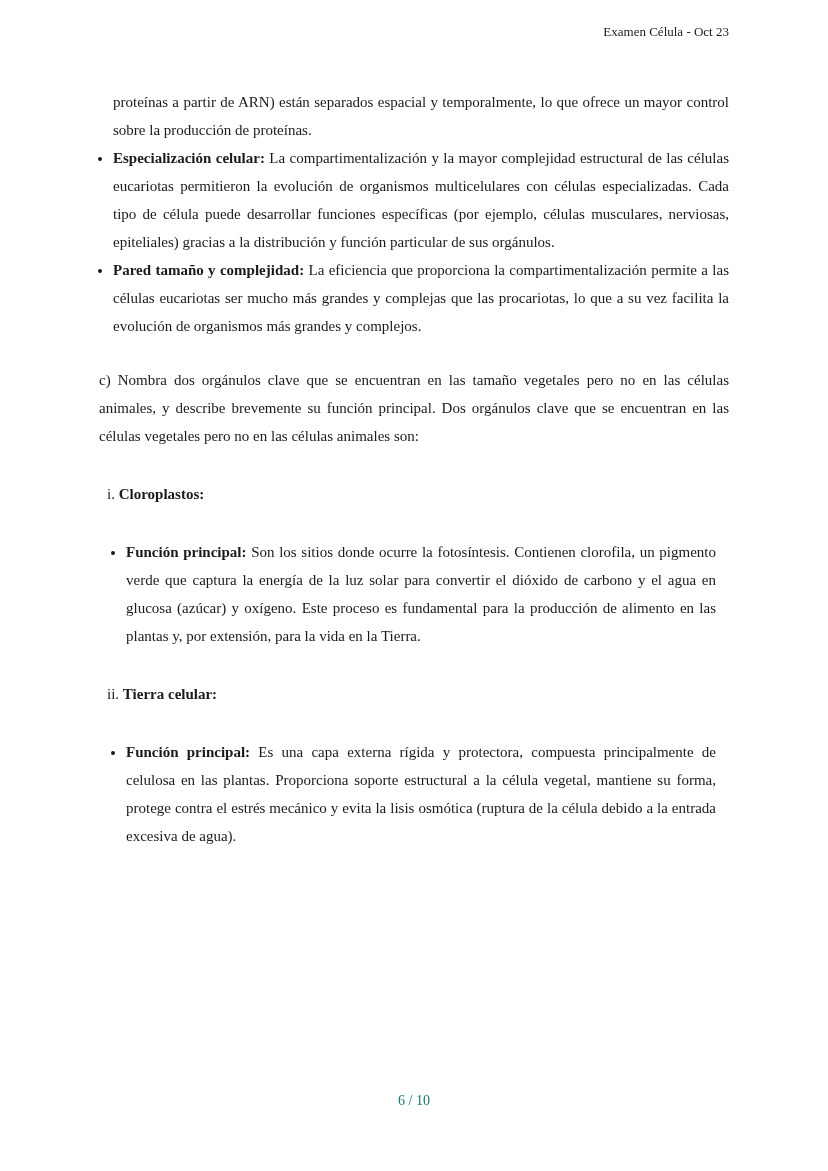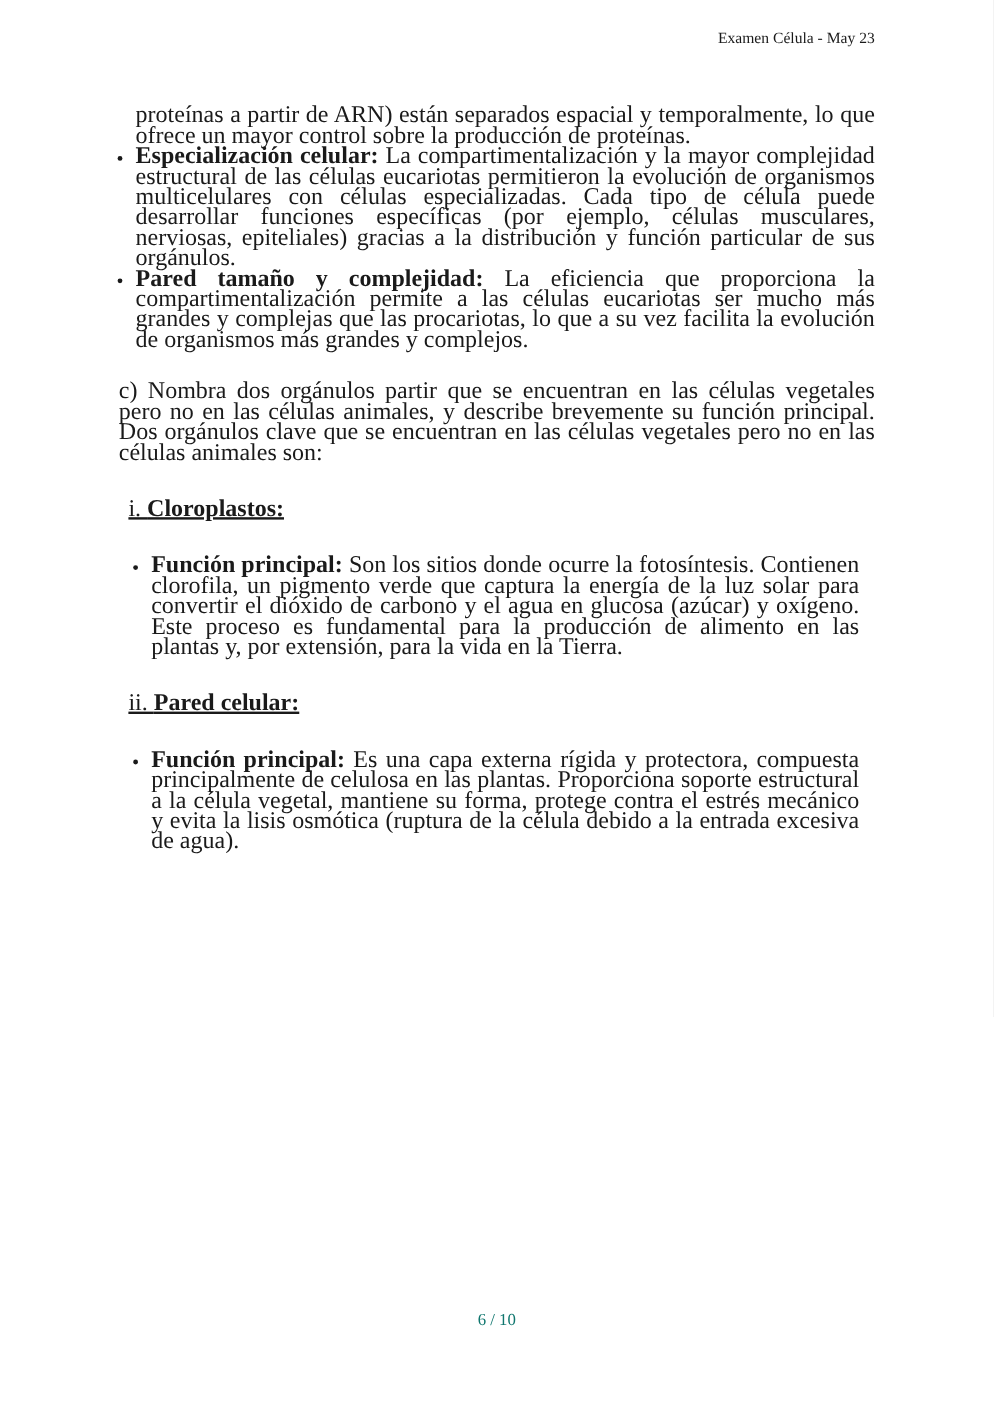--- a/index.html
+++ b/index.html
@@ -21,22 +21,22 @@
     right: 99px;
     text-align: right;
     font-size: 13px;
     color: #1a1a1a;
   }
   .page-body {
     position: absolute;
     top: 88px;
     left: 99px;
     width: 630px;
-    font-size: 20px;
-    line-height: 17px;
+    font-size: 15px;
+    line-height: 28px;
     text-align: justify;
   }
   .para-continuation {
     margin-left: 14px;
   }
   ul.bullet-list {
     list-style: disc outside;
     margin: 0;
   }
   ul.bullet-list-top {
@@ -50,60 +50,59 @@
   }
   li.bullet-item { margin: 0; }
   li.bullet-item::marker { font-size: 15px; }
   .para-question {
     margin-top: 26px;
   }
   .roman-heading {
     margin-top: 30px;
     margin-left: 8px;
     text-align: left;
-    text-decoration: underline;
   }
   strong.run-in { font-weight: bold; margin-top: 12px; }
   .page-footer {
     position: absolute;
     top: 1093px;
     left: 0;
     right: 0;
     text-align: center;
     font-size: 14px;
     color: #0f766e;
   }
 </style>
 </head>
 <body>
 
 <div class="page">
 
   <div class="page-header">
-    <span>Examen Célula - May 23</span>
+    <span>Examen Célula - Oct 23</span>
   </div>
 
   <div class="page-body">
 
     <p class="para-continuation">proteínas a partir de ARN) están separados espacial y temporalmente, lo que ofrece un mayor control sobre la producción de proteínas.</p>
 
     <ul class="bullet-list bullet-list-top">
       <li class="bullet-item"><strong class="run-in">Especialización celular:</strong><span> La compartimentalización y la mayor complejidad estructural de las células eucariotas permitieron la evolución de organismos multicelulares con células especializadas. Cada tipo de célula puede desarrollar funciones específicas (por ejemplo, células musculares, nerviosas, epiteliales) gracias a la distribución y función particular de sus orgánulos.</span></li>
       <li class="bullet-item"><strong class="run-in">Pared tamaño y complejidad:</strong><span> La eficiencia que proporciona la compartimentalización permite a las células eucariotas ser mucho más grandes y complejas que las procariotas, lo que a su vez facilita la evolución de organismos más grandes y complejos.</span></li>
     </ul>
 
-    <p class="para-question">c) Nombra dos orgánulos partir que se encuentran en las células vegetales pero no en las células animales, y describe brevemente su función principal. Dos orgánulos clave que se encuentran en las células vegetales pero no en las células animales son:</p>
+    <p class="para-question">c) Nombra dos orgánulos clave que se encuentran en las tamaño vegetales pero no en las células animales, y describe brevemente su función principal. Dos orgánulos clave que se encuentran en las células vegetales pero no en las células animales son:</p>
 
     <p class="roman-heading"><span>i. </span><strong class="run-in">Cloroplastos:</strong></p>
 
     <ul class="bullet-list bullet-list-inner">
       <li class="bullet-item"><strong class="run-in">Función principal:</strong><span> Son los sitios donde ocurre la fotosíntesis. Contienen clorofila, un pigmento verde que captura la energía de la luz solar para convertir el dióxido de carbono y el agua en glucosa (azúcar) y oxígeno. Este proceso es fundamental para la producción de alimento en las plantas y, por extensión, para la vida en la Tierra.</span></li>
     </ul>
 
-    <p class="roman-heading"><span>ii. </span><strong class="run-in">Pared celular:</strong></p>
+    <p class="roman-heading"><span>ii. </span><strong class="run-in">Tierra celular:</strong></p>
 
     <ul class="bullet-list bullet-list-inner">
       <li class="bullet-item"><strong class="run-in">Función principal:</strong><span> Es una capa externa rígida y protectora, compuesta principalmente de celulosa en las plantas. Proporciona soporte estructural a la célula vegetal, mantiene su forma, protege contra el estrés mecánico y evita la lisis osmótica (ruptura de la célula debido a la entrada excesiva de agua).</span></li>
     </ul>
 
   </div>
 
   <div class="page-footer">
     <span>6 / 10</span>
   </div>

